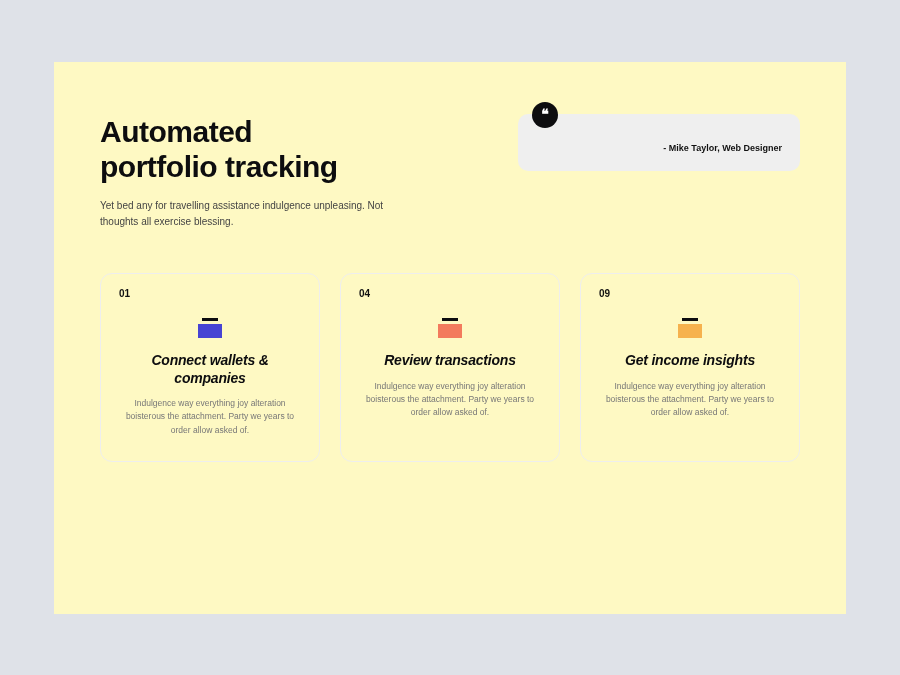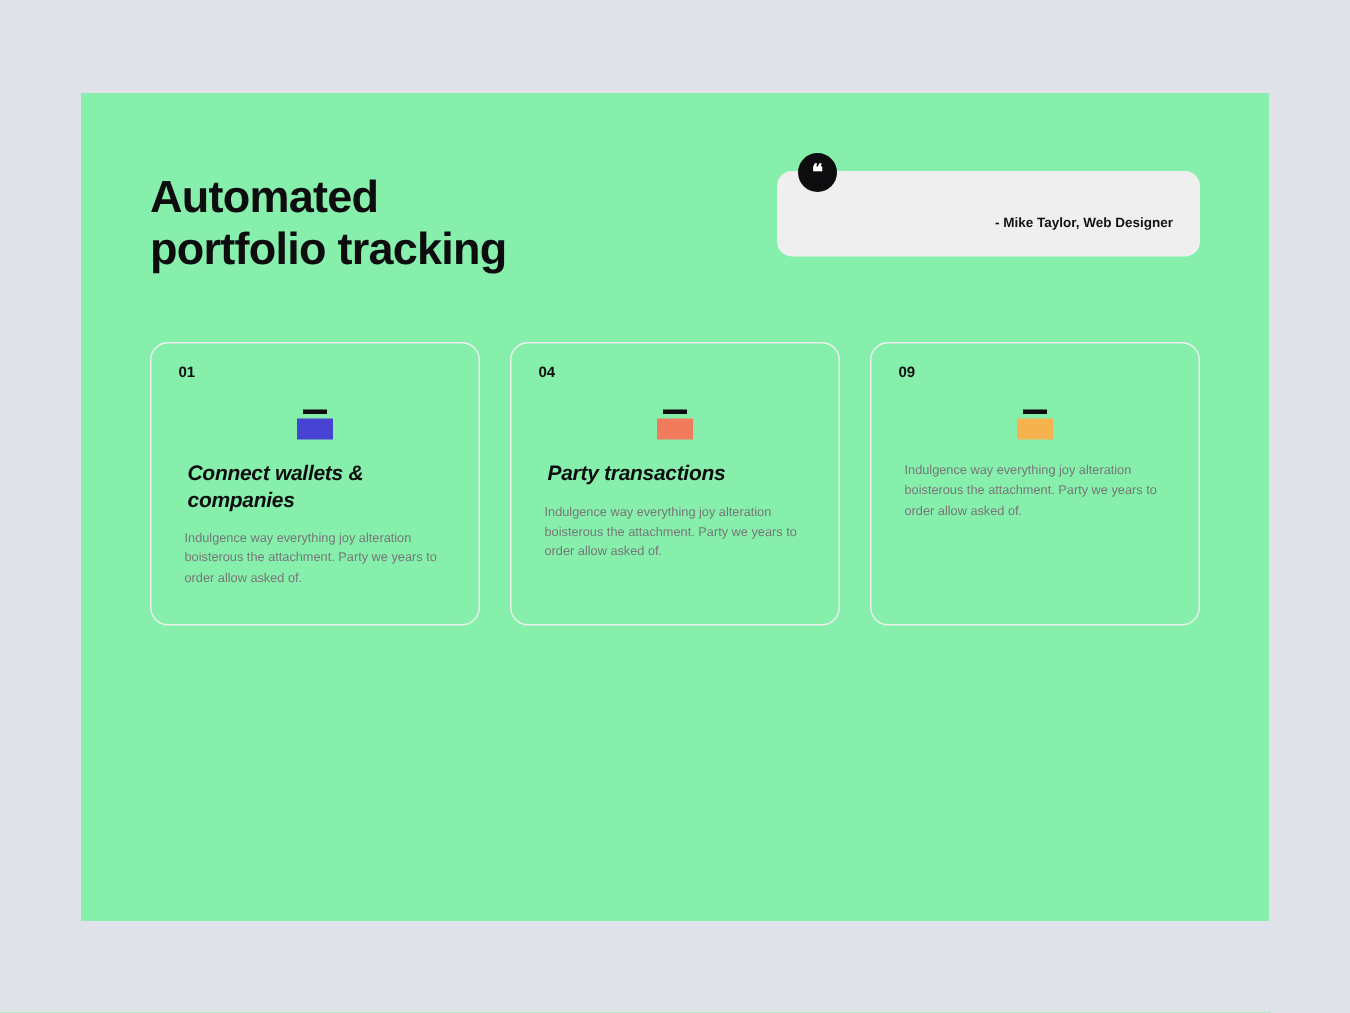--- a/index.html
+++ b/index.html
@@ -5,21 +5,21 @@
   * { margin:0; padding:0; box-sizing:border-box; }
   html,body { width:900px; height:675px; }
   body {
     background:#dfe2e8;
     font-family:-apple-system,BlinkMacSystemFont,"Segoe UI",Helvetica,Arial,sans-serif;
     color:#0d0d0f;
     display:flex; align-items:center; justify-content:center;
   }
   .page {
     width:792px; height:552px;
-    background:#86efac;
+    background:#fef9c3;
     padding:52px 46px 40px 46px;
     position:relative;
   }
   .top { display:flex; gap:40px; align-items:flex-start; }
   .headline {
     font-size:30px; font-weight:800; line-height:1.18;
     letter-spacing:-0.5px;
     max-width:360px;
   }
   .subhead {
@@ -42,20 +42,21 @@
     display:flex; align-items:center; justify-content:center;
     font-size:14px; font-weight:700;
   }
   .quote-attr { margin-top:10px; font-size:9px; font-weight:600; color:#111;text-align:right; }
   .cards { margin-top:44px; display:flex; gap:20px; }
   .card {
     flex:1;
     border:1px solid #eee;
     border-radius:12px;
     padding:18px 22px 24px 22px;
+    text-align:center;
     position:relative;
   }
   .card-num {
     position:absolute; top:14px; left:18px;
     font-size:10px; font-weight:600; color:#111;
   }
   .card-icon {
     margin:26px auto 14px auto;
     width:24px; height:20px; position:relative;
   }
@@ -80,20 +81,21 @@
 </head>
 <body>
 
 <div class="page">
   <div class="top">
     <div>
       <h1 class="headline">
         <span>Automated</span><br>
         <span>portfolio tracking</span>
       </h1>
+      <p class="subhead">Yet bed any for travelling assistance indulgence unpleasing. Not thoughts all exercise blessing.</p>
     </div>
     <div class="quote-card">
       <div class="quote-badge">❝</div>
       <div class="quote-attr">- Mike Taylor, Web Designer</div>
     </div>
   </div>
 
   <div class="cards">
 
     <div class="card">
@@ -105,27 +107,28 @@
       <div class="card-title">Connect wallets &amp; companies</div>
       <div class="card-desc">Indulgence way everything joy alteration boisterous the attachment. Party we years to order allow asked of.</div>
     </div>
 
     <div class="card">
       <div class="card-num">04</div>
       <div class="card-icon">
         <div class="bar"></div>
         <div class="block" style="background:#f37b5d"></div>
       </div>
-      <div class="card-title">Party transactions</div>
+      <div class="card-title">Review transactions</div>
       <div class="card-desc">Indulgence way everything joy alteration boisterous the attachment. Party we years to order allow asked of.</div>
     </div>
 
     <div class="card">
       <div class="card-num">09</div>
       <div class="card-icon">
         <div class="bar"></div>
         <div class="block" style="background:#f6b24e"></div>
       </div>
+      <div class="card-title">Get income insights</div>
       <div class="card-desc">Indulgence way everything joy alteration boisterous the attachment. Party we years to order allow asked of.</div>
     </div>
 
   </div>
 </div>
 
 </body></html>

